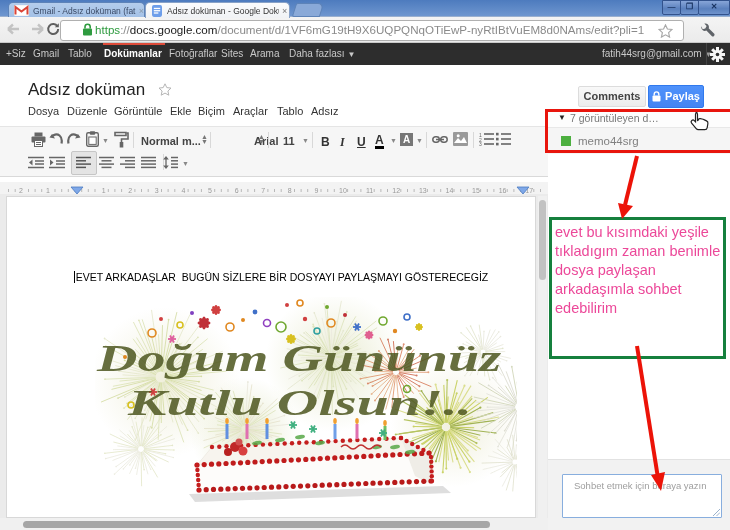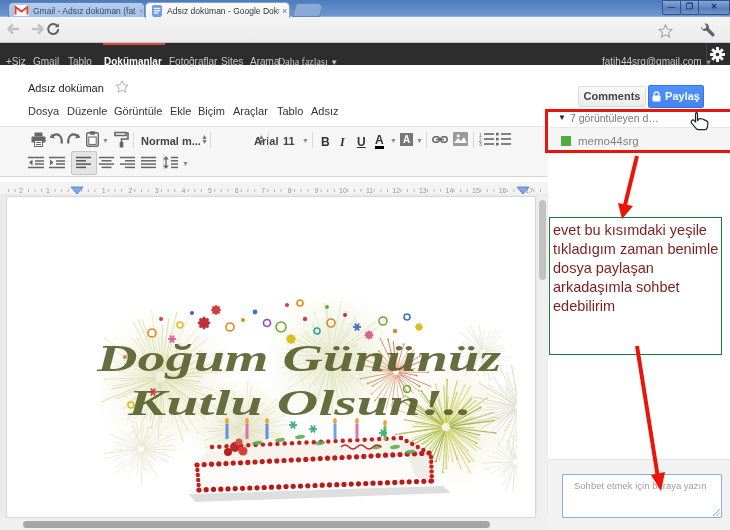--- a/index.html
+++ b/index.html
@@ -25,23 +25,23 @@
           font-weight:bold;font-family:"Liberation Sans",sans-serif;}
   
   #navbar{left:0;top:17px;width:730px;height:26px;
     background:linear-gradient(#f4f4f4,#ebebeb);border-bottom:1px solid #c9c9c9;box-sizing:border-box;}
   #omnibox{position:absolute;left:60px;top:3px;width:622px;height:19px;background:#fff;
     border:1px solid #b0b0b0;border-radius:3px;font-size:11.6px;line-height:18px;
     white-space:nowrap;overflow:hidden;color:#8a8a8a;}
   
   #blackbar{left:0;top:43px;width:730px;height:22px;background:#2d2d2d;
     font-size:10px;color:#c9c9c9;}
-  #blackbar .it{position:absolute;top:5px;white-space:nowrap;margin-top:8px;}
+  #blackbar .it{position:absolute;top:5px;white-space:nowrap;}
   
-  #title{left:28px;top:80px;font-size:11px;color:#222;}
+  #title{left:28px;top:80px;font-size:17px;color:#222;}
   #menus{left:0px;top:105px;font-size:11px;color:#333;width:500px;}
   #menus span{position:absolute;top:0;white-space:nowrap;}
   
   #toolbar{left:0;top:126px;width:730px;height:51px;background:#f6f6f6;
     border-top:1px solid #e5e5e5;border-bottom:1px solid #d9d9d9;box-sizing:border-box;}
   .sep{position:absolute;width:1px;height:16px;background:#d8d8d8;top:5px;}
   .tbtxt{position:absolute;font-size:11px;color:#333;font-weight:bold;top:8px;}
   
   #ruler{left:0;top:182px;width:730px;height:12px;background:#f3f3f3;}
   
@@ -64,21 +64,21 @@
   #paylasbtn{position:absolute;left:100px;top:20px;width:54px;height:21px;
      background:linear-gradient(#4f92fb,#4484f2);border:1px solid #3079ed;border-radius:2px;
      font-size:11px;font-weight:bold;color:#fff;text-align:center;line-height:20px;}
   #viewerhdr{position:absolute;left:0px;top:45px;width:182px;height:17px;background:#fdfdfd;
      font-size:10.5px;color:#777;}
   #viewerrow{position:absolute;left:0px;top:62px;width:182px;height:26px;background:#f5f5f5;
      font-size:11.5px;color:#808080;border-top:1px solid #e8e8e8;}
   #redbox{position:absolute;left:-3px;top:44px;width:183px;height:38px;
      border:3px solid #e8150d;z-index:5;}
   #notebox{position:absolute;left:1px;top:152px;width:168px;height:133px;background:#fff;
-     border:1px solid #15803d;font-size:14.5px;line-height:19px;color:#7f1d1d;padding:3px 0 0 3px;z-index:4;}
+     border:3px solid #15803d;font-size:14.5px;line-height:19px;color:#ec4899;padding:3px 0 0 3px;z-index:4;}
   #chatbox{position:absolute;left:14px;top:409px;width:158px;height:42px;background:#fff;
      border:1px solid #88aede;border-radius:1px;font-size:9.5px;color:#9e9e9e;}
 </style>
 </head>
 <body>
 
 <div class="abs" id="tabstrip">
   <div class="tab" id="tab1">
     <svg width="15" height="11" style="margin-left:5px" viewBox="0 0 15 11">
       <rect x="0" y="0" width="15" height="11" rx="1.5" fill="#fff" stroke="#d8d8d8" stroke-width="0.5"></rect>
@@ -107,38 +107,44 @@
 
 <div class="abs" id="navbar">
   <svg class="abs" style="left:6px;top:5px" width="50" height="14" viewBox="0 0 50 14">
     <path d="M2 7 H13 M2 7 L7 2.5 M2 7 L7 11.5" stroke="#c3c3c3" stroke-width="2.4" fill="none"></path>
     <path d="M26 7 H37 M37 7 L32 2.5 M37 7 L32 11.5" stroke="#c3c3c3" stroke-width="2.4" fill="none"></path>
   </svg>
   <svg class="abs" style="left:46px;top:5px" width="14" height="14" viewBox="0 0 14 14">
     <path d="M11.5 4.5 A5 5 0 1 0 12.2 7" stroke="#5f5f5f" stroke-width="2" fill="none"></path>
     <path d="M12.8 1.2 v4 h-4 z" fill="#5f5f5f"></path>
   </svg>
+  <div id="omnibox">
+    <svg style="vertical-align:-2px;margin-left:21px;margin-right:2px" width="11" height="13" viewBox="0 0 11 13">
+      <rect x="1" y="5.5" width="9" height="7" rx="1" fill="#2e9b3f"></rect>
+      <path d="M3 5.5 V3.8 a2.6 2.6 0 0 1 5.2 0 V5.5" stroke="#2e9b3f" stroke-width="1.6" fill="none"></path>
+    </svg><span style="color:#2e9b3f;">https</span>://<span style="color:#1a1a1a;">docs.google.com</span>/document/d/1VF6mG19tH9X6UQPQNqOTiEwP-nyRtIBtVuEM8d0NAms/edit?pli=1
+  </div>
   <svg class="abs" style="left:658px;top:7px" width="15" height="14" viewBox="0 0 14 13">
     <path d="M7 0.8 L8.8 4.6 L13 5.1 L9.9 8 L10.8 12.2 L7 10.1 L3.2 12.2 L4.1 8 L1 5.1 L5.2 4.6 Z" fill="none" stroke="#a9a9a9" stroke-width="1.1"></path>
   </svg>
   <svg class="abs" style="left:700px;top:6px" width="15" height="15" viewBox="0 0 15 15">
     <path d="M1.5 3.2 a3.6 3.6 0 0 0 4.9 4.4 l5.3 5.3 a1.6 1.6 0 0 0 2.3-2.3 L8.7 5.3 A3.6 3.6 0 0 0 4.3 0.6 L6.6 2.9 L5.3 5.6 L2.6 6.2 Z" fill="#5f6368"></path>
   </svg>
 </div>
 
 <div class="abs" id="blackbar">
   <div class="it" style="left:6px;">+Siz</div>
   <div class="it" style="left:33px;">Gmail</div>
   <div class="it" style="left:68px;">Tablo</div>
   <div class="it" style="left:104px;color:#fff;font-weight:bold;">Dokümanlar</div>
   <div class="abs" style="left:103px;top:0;width:62px;height:2px;background:#dd4b39;"></div>
   <div class="it" style="left:169px;">Fotoğraflar</div>
   <div class="it" style="left:221px;">Sites</div>
   <div class="it" style="left:250px;">Arama</div>
-  <div class="it" style="left:278px;font-family:Liberation Serif, serif;">Daha fazlası <span style="font-size:8px;">▼</span></div>
+  <div class="it" style="left:289px;">Daha fazlası <span style="font-size:8px;">▼</span></div>
   <div class="it" style="left:602px;">fatih44srg@gmail.com <span style="font-size:8px;color:#999;">▼</span></div>
   <div class="abs" style="left:706px;top:0;width:1px;height:22px;background:#444;"></div>
   <svg class="abs" style="left:710px;top:4px" width="15" height="15" viewBox="0 0 15 15">
     <g fill="#f5f5f5">
       <circle cx="7.5" cy="7.5" r="4.6"></circle>
       <g>
         <rect x="6" y="0" width="3" height="15"></rect>
         <rect x="6" y="0" width="3" height="15" transform="rotate(45 7.5 7.5)"></rect>
         <rect x="6" y="0" width="3" height="15" transform="rotate(90 7.5 7.5)"></rect>
         <rect x="6" y="0" width="3" height="15" transform="rotate(135 7.5 7.5)"></rect>
@@ -394,20 +400,21 @@
       <rect x="520.0" y="5" width="1" height="3" fill="#b8b8b8"></rect>
       <rect x="533.3" y="5" width="1" height="3" fill="#b8b8b8"></rect>
       <rect x="540.0" y="5" width="1" height="3" fill="#b8b8b8"></rect>
       <path d="M71 3 H83 L77 10 Z" fill="#7fa8e8" stroke="#4a7ac0" stroke-width="0.8"></path>
       <path d="M517 3 H529 L523 10 Z" fill="#7fa8e8" stroke="#4a7ac0" stroke-width="0.8"></path>
 </svg>
 </div>
 
 <div class="abs" id="canvas">
   <div id="page">
+    <div id="headline"><span style="border-left:1px solid #000;padding-left:1px;">EVET ARKADAŞLAR  BUGÜN SİZLERE BİR DOSYAYI PAYLAŞMAYI GÖSTERECEGİZ</span></div>
     <div class="abs" style="left:88px;top:100px;width:422px;height:212px;" id="bdayimg">
         <svg width="422" height="212" viewBox="0 0 422 212" style="position:absolute;left:0;top:0">
           <defs>
             <radialGradient id="gl1">
               <stop offset="0%" stop-color="#f0efdc"></stop>
               <stop offset="100%" stop-color="#f0efdc" stop-opacity="0"></stop>
             </radialGradient>
             <radialGradient id="gl2">
               <stop offset="0%" stop-color="#e9ecd2"></stop>
               <stop offset="100%" stop-color="#e9ecd2" stop-opacity="0"></stop>

